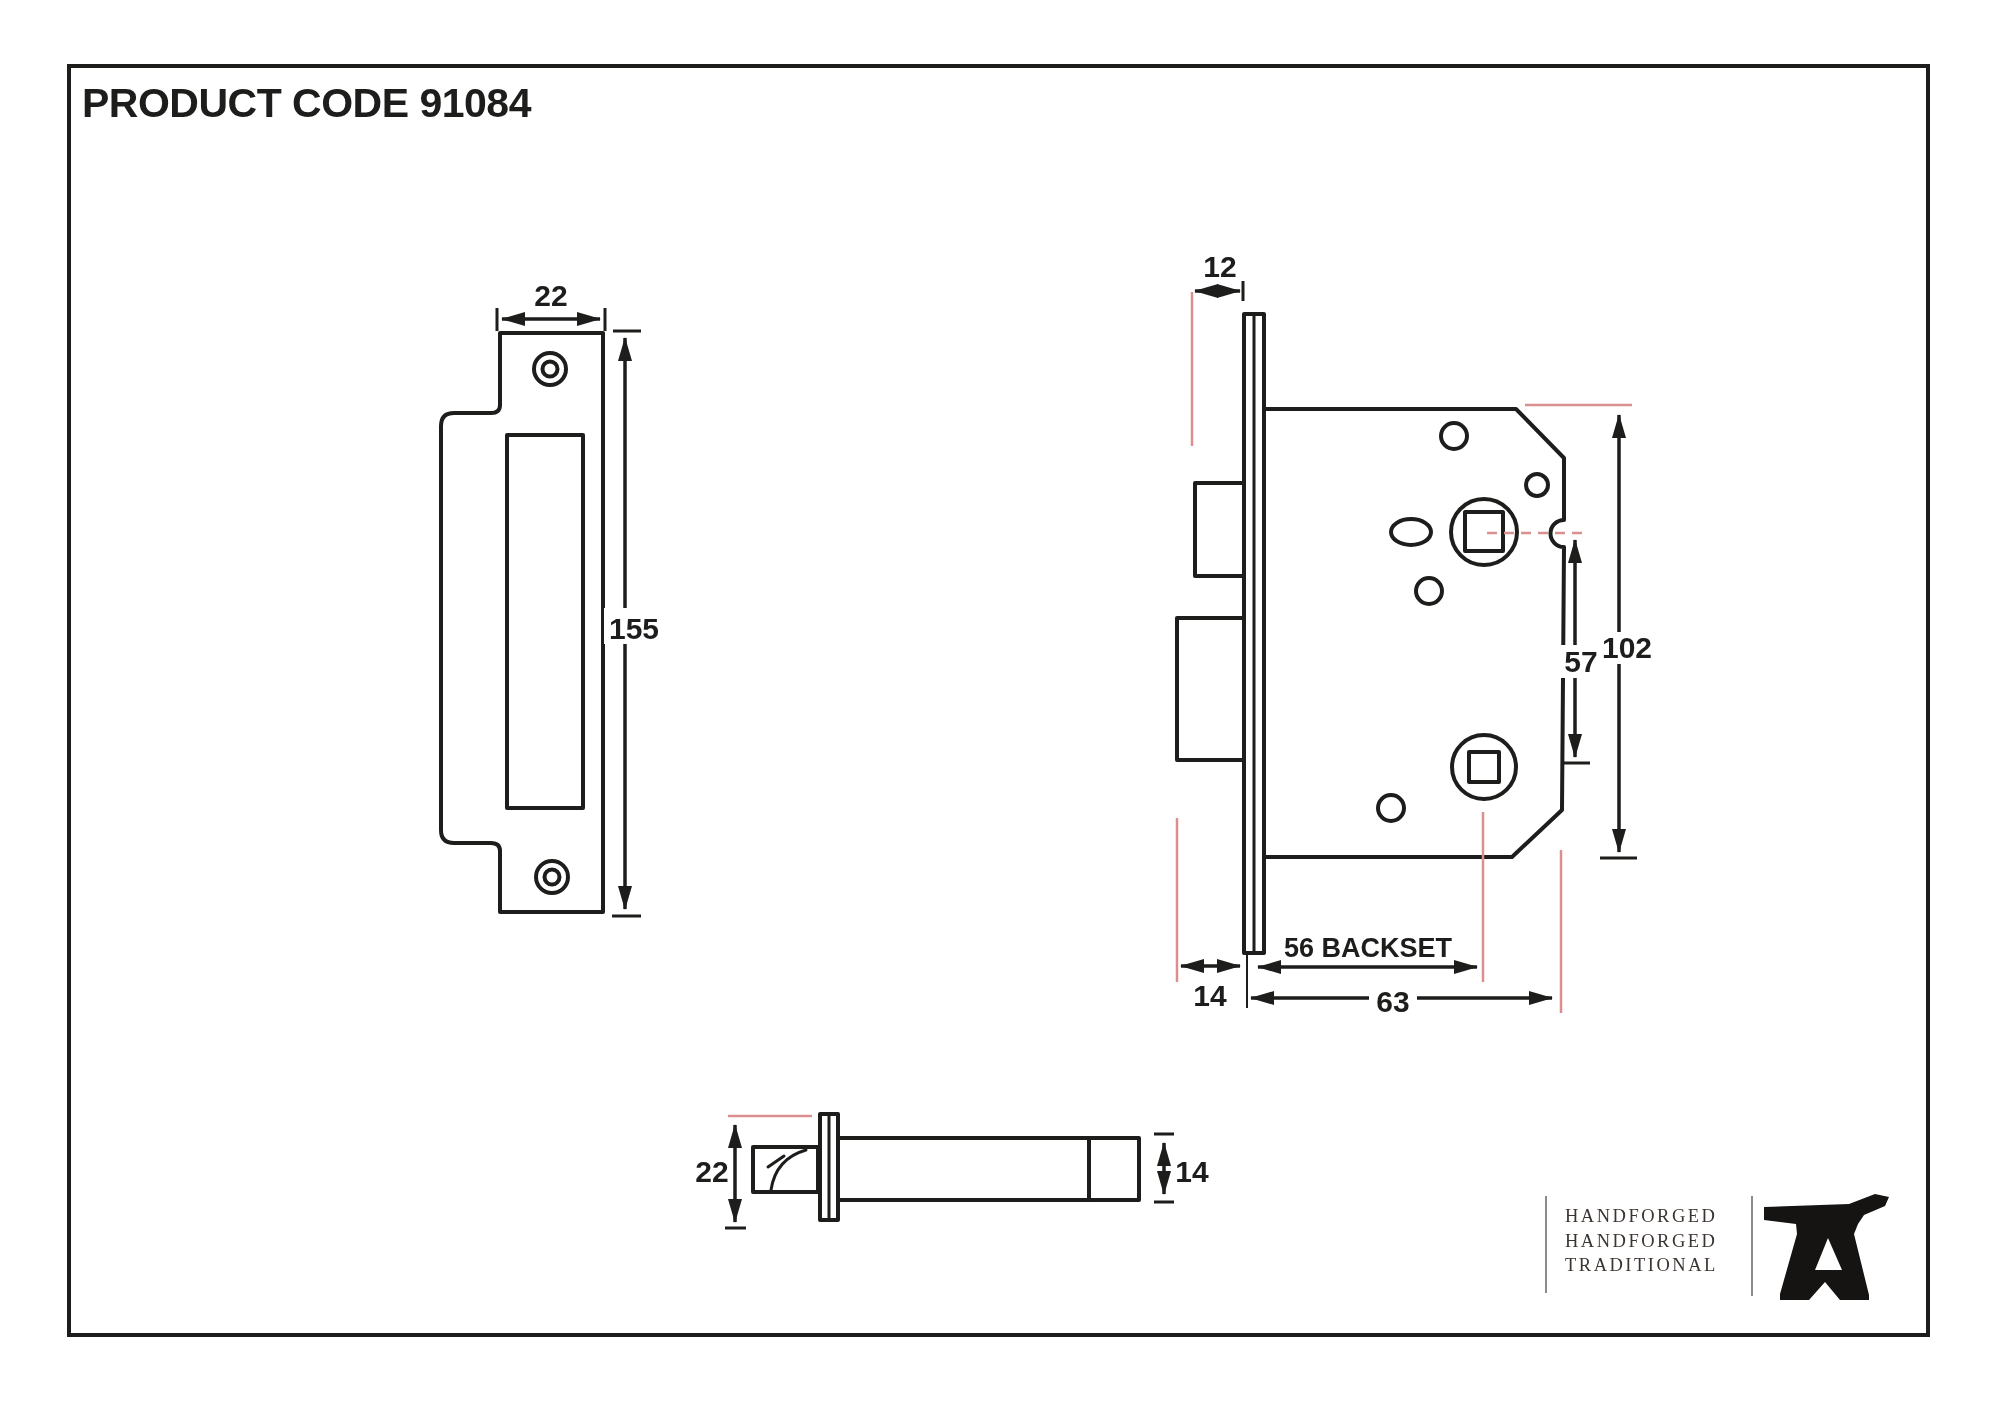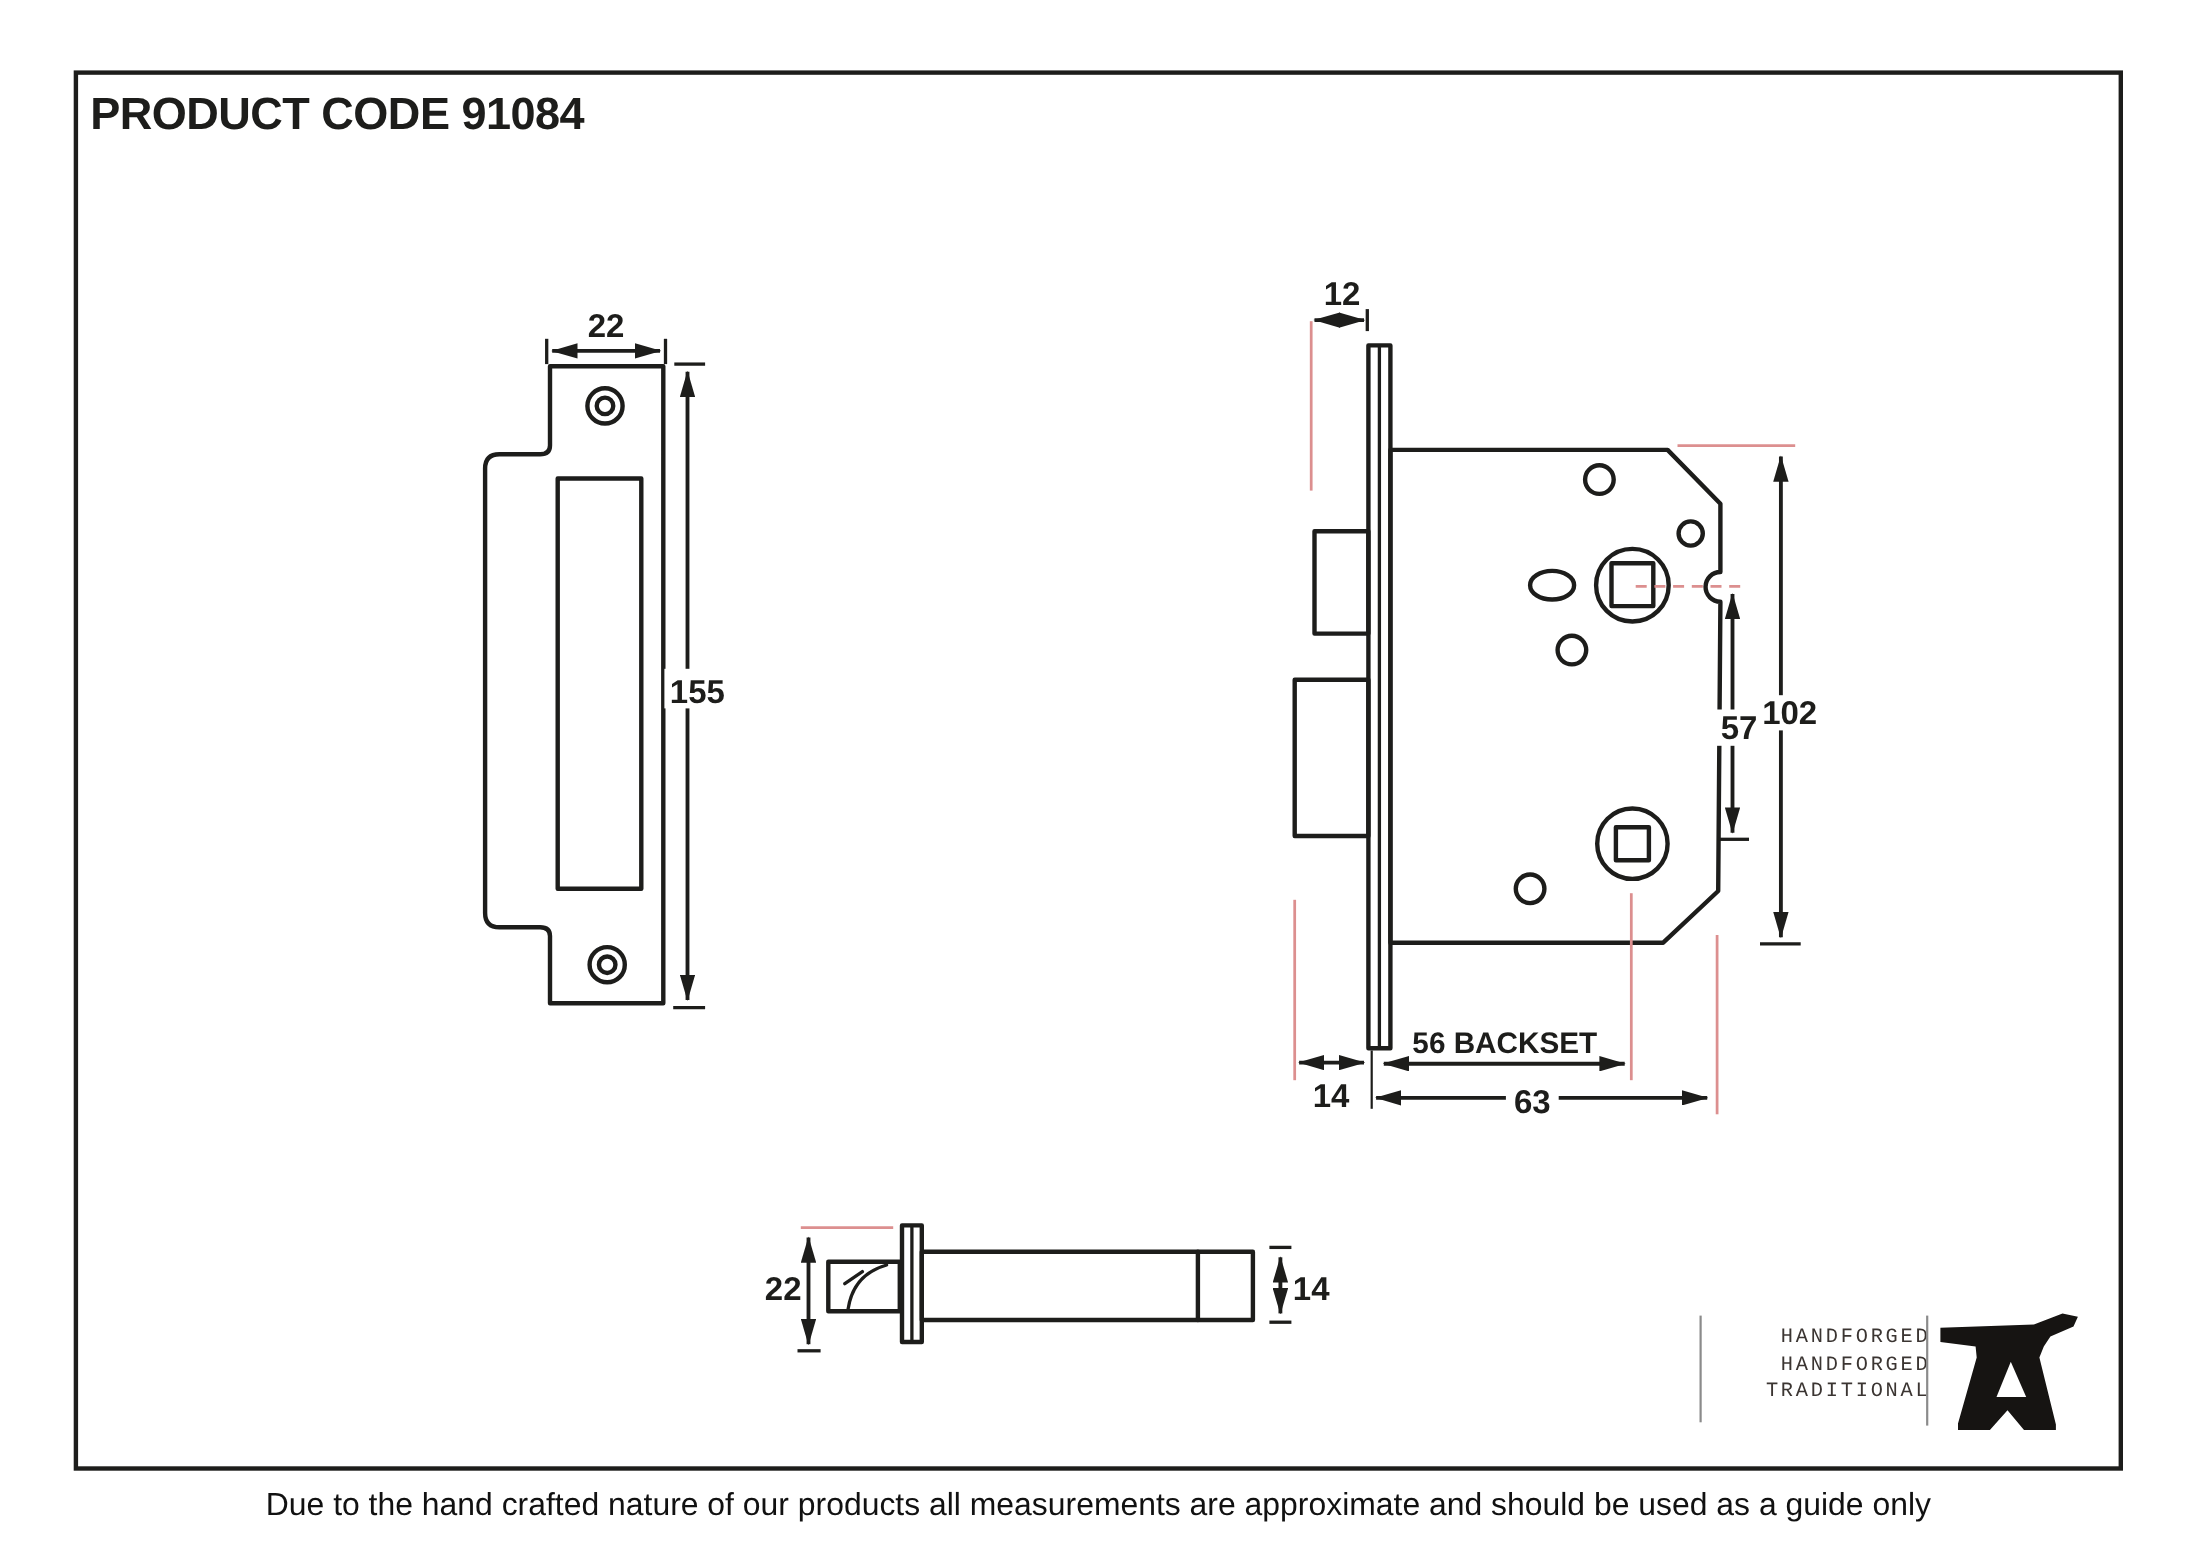--- a/index.html
+++ b/index.html
@@ -42,23 +42,23 @@
   .lbl{
     font-family:"Liberation Sans", sans-serif;
     font-weight:bold;font-size:30px;fill:var(--ink);
     text-anchor:middle;
   }
   .lbl-sm{font-size:27px;}
   
   .logo-rule{position:absolute;width:2px;background:#8b8b8b;}
   .logo-text{
     position:absolute;left:1565px;top:1204px;width:190px;
-    font-family:Liberation Mono, monospace;
+    font-family:Liberation Serif, serif;
     font-size:18.5px;line-height:24.5px;letter-spacing:2.5px;
-    color:var(--logo-text);white-space:nowrap;text-align:right;
+    color:var(--logo-text);white-space:nowrap;
   }
   .anvil-svg{position:absolute;left:1752px;top:1186px;}
 </style>
 </head>
 <body>
 
 <div class="page">
 
   <div class="border-frame"></div>
 
@@ -170,15 +170,14 @@
     <span>HANDFORGED</span><br>
     <span>HANDFORGED</span><br>
     <span>TRADITIONAL</span>
   </div>
   <div class="logo-rule" style="left:1751px;top:1196px;height:100px;"></div>
   <svg class="anvil-svg" width="150" height="130" viewBox="0 0 150 130">
     <path fill="#161412" d="M12,21 L97,18 L123,8 L137,11 L133,20 L112,29 L106,38 L102,48 L117,109 L117,114 L88,114 L73,96 L57,114 L28,114 L28,108 L45,48 L44,38 L12,34 Z"></path>
     <path fill="#ffffff" d="M76,52 L90,84 L63,84 Z"></path>
   </svg>
 
-  <div class="disclaimer">Due to the hand crafted nature of our products all measurements are approximate and should be used as a guide only</div>
 
 </div>
 
 </body></html>

